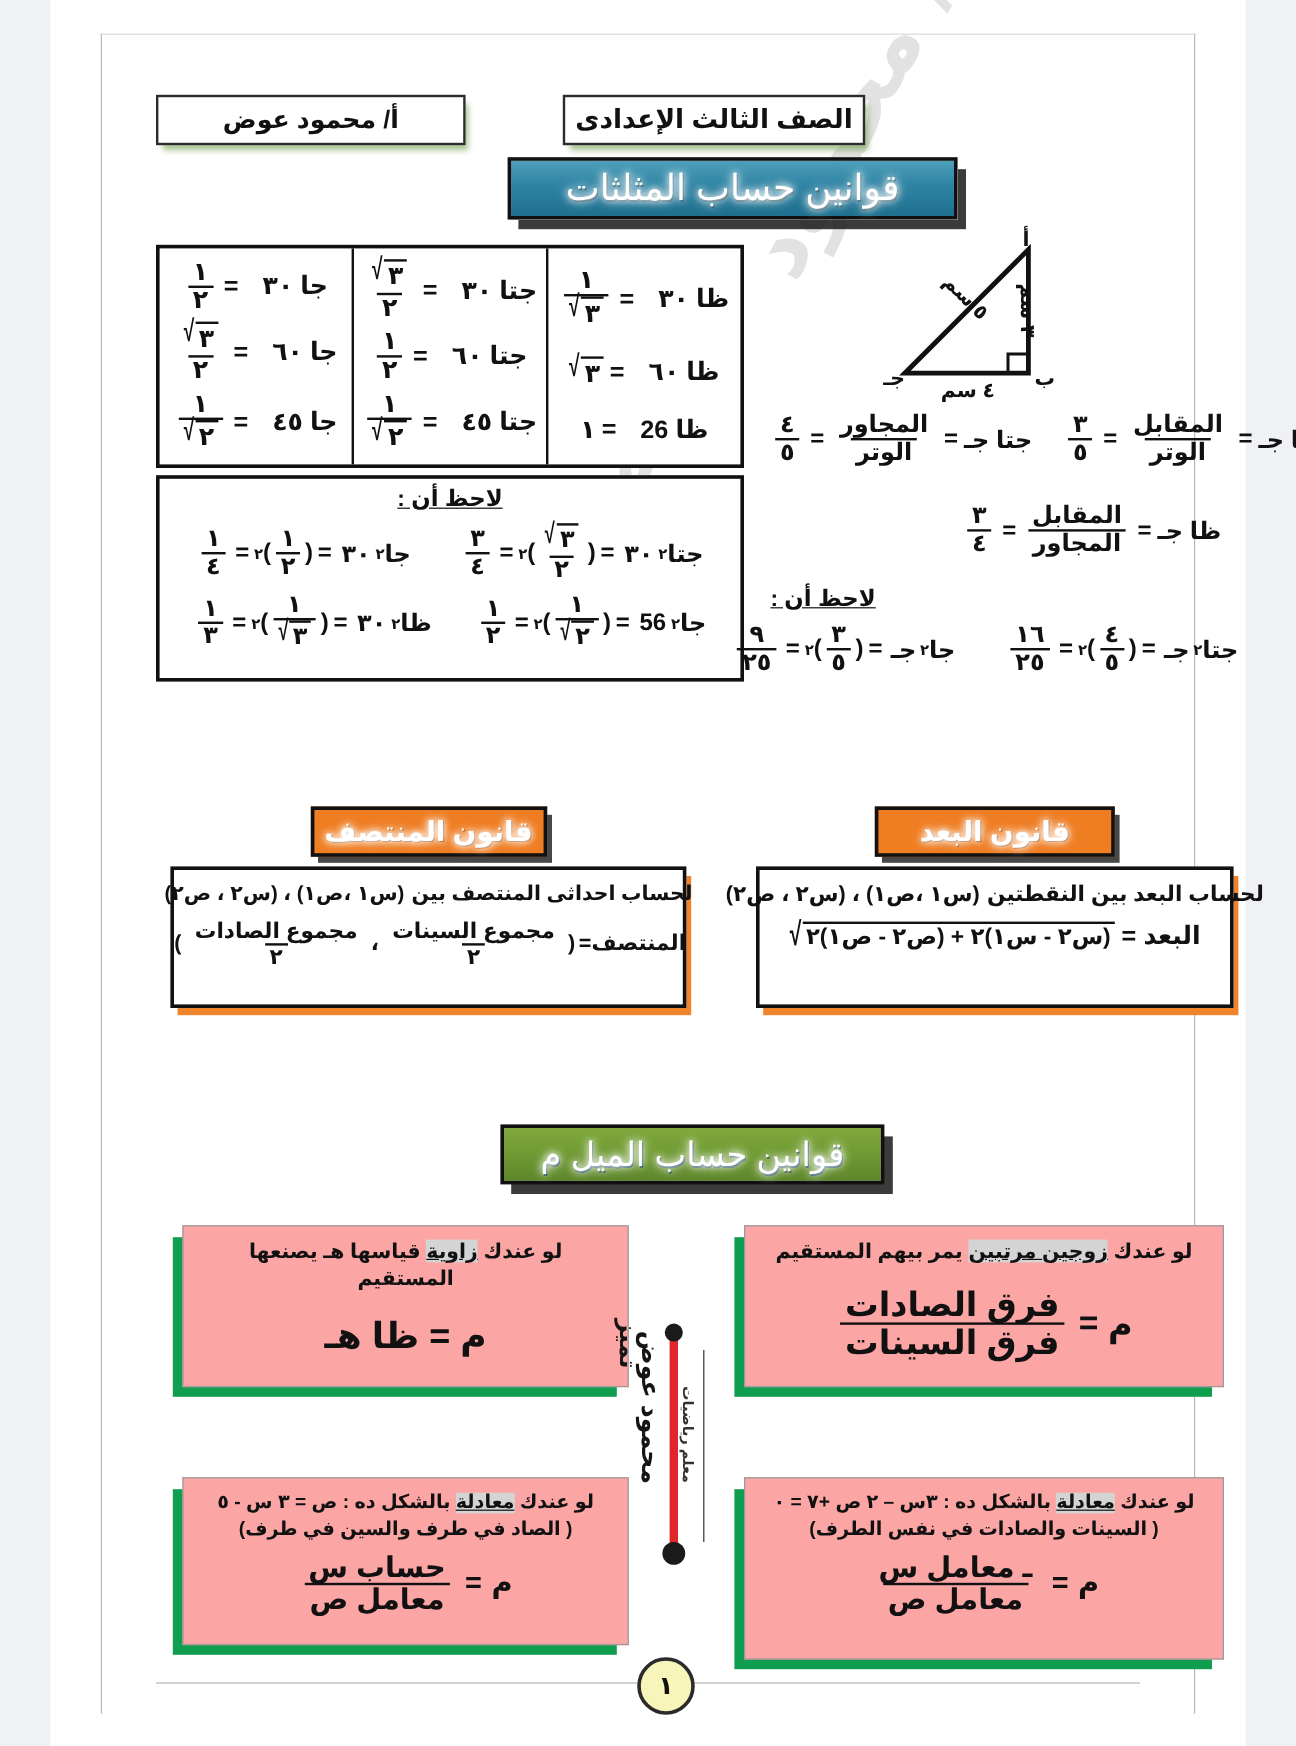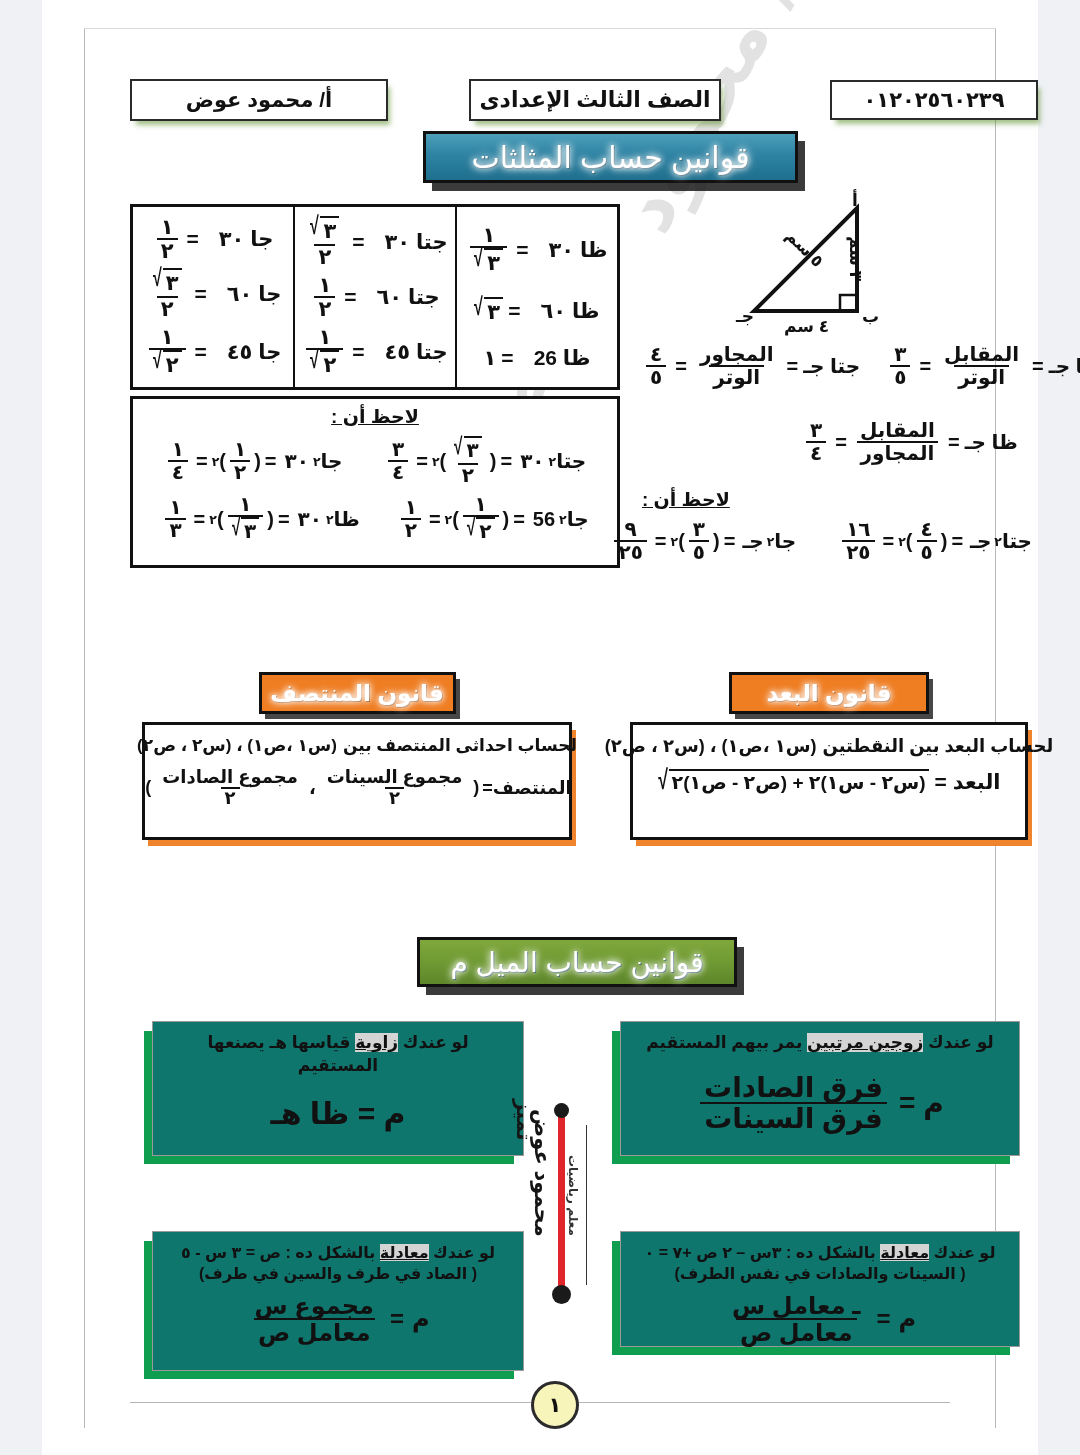--- a/index.html
+++ b/index.html
@@ -123,21 +123,21 @@
     box-shadow:5px 7px 0 -1px rgba(239,125,34,.95);
     padding:10px 12px;direction:rtl;color:#111;
   }
   .law-line{font-size:18px;font-weight:bold;display:flex;align-items:center;
             justify-content:center;white-space:nowrap;}
   .law-line.formula{font-size:21px;margin-top:12px;}
   .hl{background:#d4d4d4;}
 
   
   .greenbox{
-    position:absolute;box-sizing:border-box;background:#0f766e;
+    position:absolute;box-sizing:border-box;background:#fca5a5;
     border:1px solid #9a9a9a;direction:rtl;color:#111;
     padding:10px 14px;
     box-shadow:-9px 9px 0 -1px #0f9d4f;
   }
   .gb-text{font-size:17px;font-weight:bold;text-align:center;line-height:1.35;}
   .gb-sub{font-size:16px;font-weight:bold;text-align:center;}
   .gb-formula{display:flex;align-items:center;justify-content:center;
               font-size:24px;font-weight:bold;margin-top:10px;white-space:nowrap;}
   .gb-formula.big{font-size:28px;margin-top:18px;}
   .u{text-decoration:underline;}
@@ -168,21 +168,20 @@
 
 <div class="page">
 
   <div class="page-rule-left"></div>
   <div class="page-rule-right"></div>
   <div class="page-rule-top"></div>
 
   <div class="wm wm1">أ/ محمود</div>
   <div class="wm wm2">عوض</div>
 
-  <div class="hdr-box" id="hdr-phone">٠١٢٠٢٥٦٠٢٣٩</div>
   <div class="hdr-box" id="hdr-grade">الصف الثالث الإعدادى</div>
   <div class="hdr-box" id="hdr-teacher">أ/ محمود عوض</div>
 
   <div class="banner" id="title-trig">قوانين حساب المثلثات</div>
 
   <div id="trig-table">
 
     <div class="tcol">
       <div class="trow">
         <span class="lbl">ظا ٣٠</span>
@@ -529,21 +528,21 @@
 
   <div class="greenbox" style="left:110px;top:1021px;width:372px;height:135px;">
     <div class="gb-text">
       <span>لو عندك</span>
       <span class="hl u">زاوية</span>
       <span>قياسها هـ يصنعها المستقيم</span>
     </div>
     <div class="gb-formula big" style="font-size:30px;">م = ظا هـ</div>
   </div>
 
-  <div class="greenbox" style="left:578px;top:1231px;width:400px;height:116px;">
+  <div class="greenbox" style="left:578px;top:1231px;width:400px;height:152px;">
     <div class="gb-text" style="font-size:16px;">
       <span>لو عندك</span>
       <span class="hl u">معادلة</span>
       <span>بالشكل ده :</span>
       <span>٣س – ٢ ص +٧ = ٠</span>
     </div>
     <div class="gb-sub">( السينات والصادات في نفس الطرف)</div>
     <div class="gb-formula">
       <span>م</span>
       <span style="margin:0 8px;">=</span>
@@ -559,21 +558,21 @@
       <span>لو عندك</span>
       <span class="hl u">معادلة</span>
       <span>بالشكل ده :</span>
       <span>ص = ٣ س - ٥</span>
     </div>
     <div class="gb-sub">( الصاد في طرف والسين في طرف)</div>
     <div class="gb-formula">
       <span>م</span>
       <span style="margin:0 8px;">=</span>
       <span class="frac">
-        <span class="num">مجموع س</span>
+        <span class="num">حساب س</span>
         <span class="den">معامل ص</span>
       </span>
     </div>
   </div>
 
   <div id="signature">
     <div id="sig-bar"></div>
     <div id="sig-dot-top"></div>
     <div id="sig-dot-bot"></div>
     <div id="sig-rule"></div>

